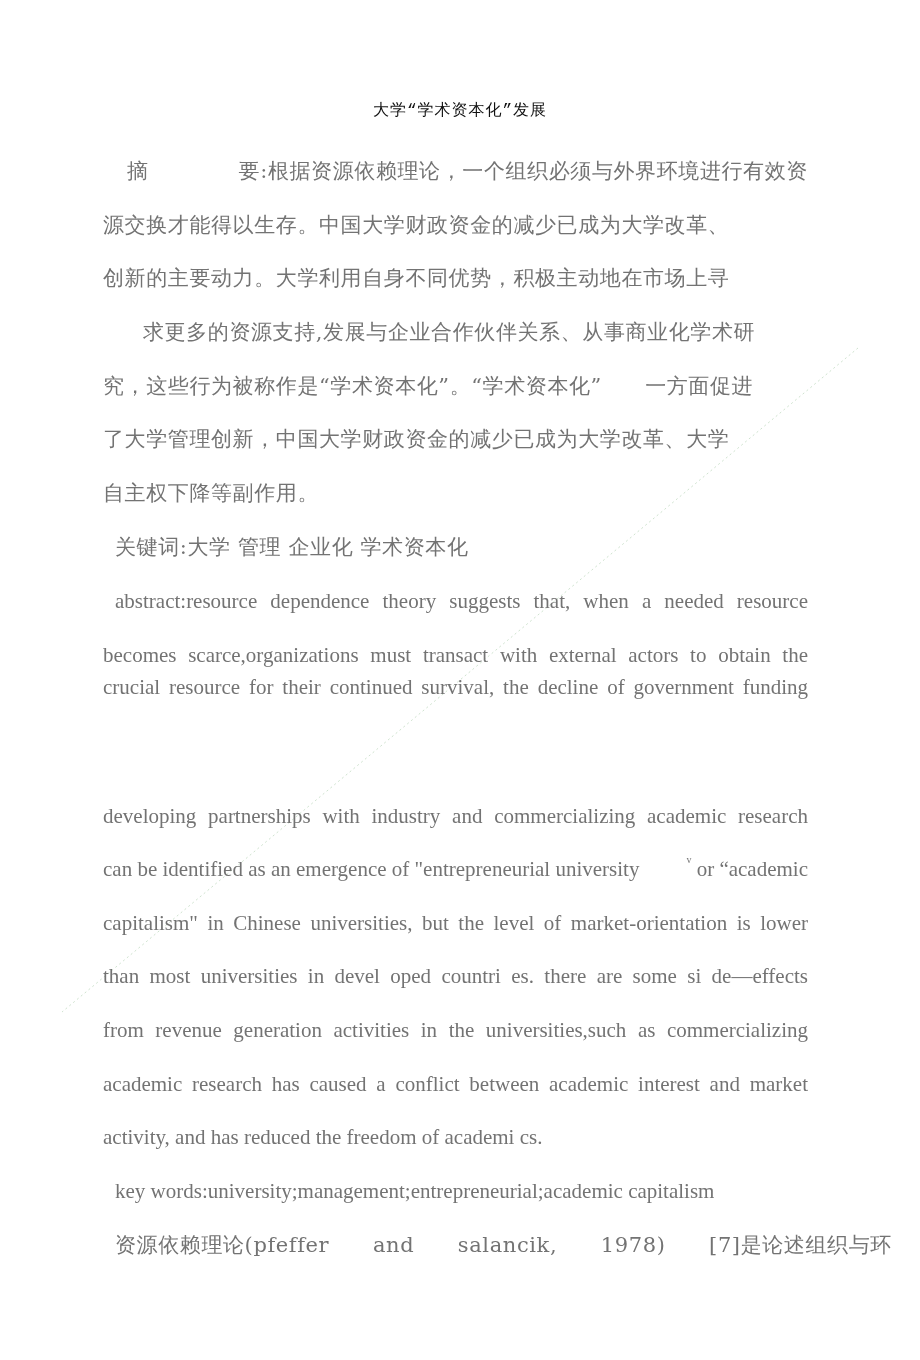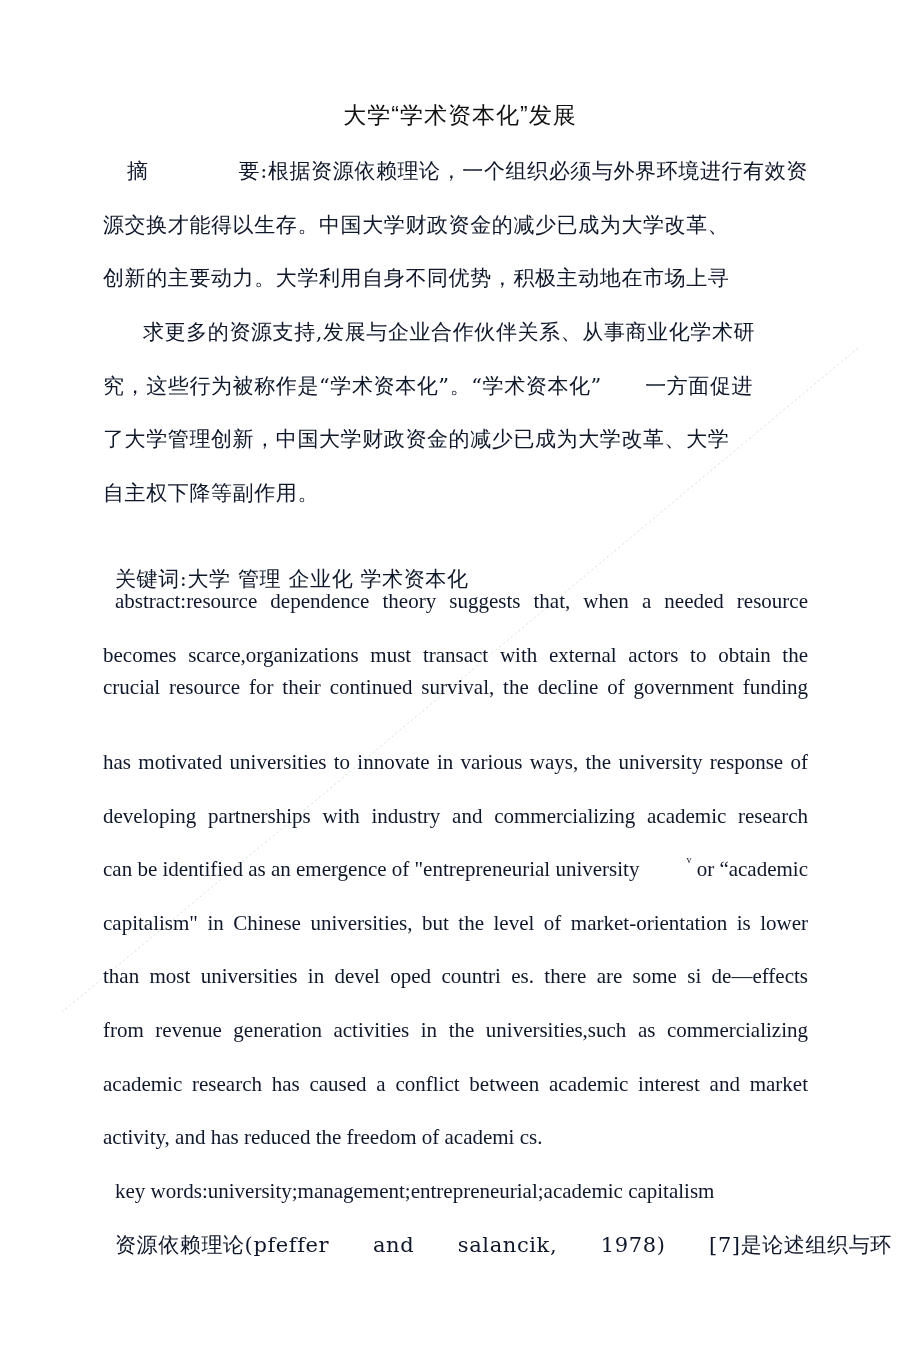--- a/index.html
+++ b/index.html
@@ -1,23 +1,23 @@
 <!DOCTYPE html>
 <html><head>
 <meta charset="utf-8">
 <style>
   html, body { margin: 0; padding: 0; background: #ffffff; }
   body { width: 920px; height: 1360px; position: relative; overflow: hidden; }
   .page { position: absolute; left: 0; top: 0; width: 920px; height: 1360px; background: #fff; }
   .watermark { position: absolute; left: 0; top: 0; width: 920px; height: 1360px; pointer-events: none; }
-  .line { position: absolute; left: 103px; width: 705px; white-space: nowrap; color: #0f172a; }
+  .line { position: absolute; left: 103px; width: 705px; white-space: nowrap; color: #737373; }
   .zh { font-family: "DejaVu Serif", "Liberation Serif", serif; font-size: 21px; letter-spacing: 0.6px; height: 30px; line-height: 30px; }
   .en { font-family: "Liberation Serif", serif; font-size: 21px; height: 30px; line-height: 30px; }
   .justify { text-align: justify; text-align-last: justify; }
-  .title { position: absolute; left: 0; width: 920px; top: 100px; text-align: center; font-family: Liberation Sans, sans-serif; font-size: 23px; color: #111; letter-spacing: 1px; }
+  .title { position: absolute; left: 0; width: 920px; top: 100px; text-align: center; font-family: Liberation Mono, monospace; font-size: 16px; color: #111; letter-spacing: 1px; }
   .indent { padding-left: 12px; width: 693px; }
   sup { font-size: 10px; vertical-align: top; line-height: 12px; }
   .gap-label { display: inline-block; width: 90px; }
 </style>
 </head>
 <body>
 
 <div class="page">
 
   <svg class="watermark" viewBox="0 0 920 1360">
@@ -29,26 +29,25 @@
   <div class="line zh" style="top:156px; left:127px; width:681px;">
     <span>摘</span><span class="gap-label"></span><span>要</span><span>:根据资源依赖理论，一个组织必须与外界环境进行有效资</span>
   </div>
   <div class="line zh" style="top:210px;">源交换才能得以生存。中国大学财政资金的减少已成为大学改革、</div>
   <div class="line zh" style="top:263px;">创新的主要动力。大学利用自身不同优势，积极主动地在市场上寻</div>
   <div class="line zh" style="top:317px;margin-left:40px;">求更多的资源支持,发展与企业合作伙伴关系、从事商业化学术研</div>
   <div class="line zh" style="top:371px;">究，这些行为被称作是“学术资本化”。“学术资本化”　　一方面促进</div>
   <div class="line zh" style="top:424px;">了大学管理创新，中国大学财政资金的减少已成为大学改革、大学</div>
   <div class="line zh" style="top:478px;">自主权下降等副作用。</div>
 
-  <div class="line zh indent" style="top:532px;margin-top:32px;">关键词:大学  管理  企业化  学术资本化</div>
+  <div class="line zh indent" style="top:532px;">关键词:大学  管理  企业化  学术资本化</div>
 
   <div class="line en justify" style="top:640px;">becomes scarce,organizations must transact with external actors to obtain the</div>
   <div class="line en justify indent" style="top:586px;">abstract:resource dependence theory suggests that, when a needed resource</div>
   <div class="line en justify" style="top:672px;">crucial resource for their continued survival, the decline of government funding</div>
-  <div class="line en justify" style="top:747px;">has motivated universities to innovate in various ways, the university response of</div>
   <div class="line en justify" style="top:801px;">developing partnerships with industry and commercializing academic research</div>
   <div class="line en" style="top:854px; display:flex; justify-content:flex-end;">
     <span style="display:flex; justify-content:space-between; flex:1; padding-right:8px;">
         <span style="white-space:pre;">can be identified as an emergence of "entrepreneurial university</span>
       </span>
       <span><sup>v</sup><span style="white-space:pre;"> or “academic</span></span>
   </div>
   <div class="line en justify" style="top:908px;">capitalism" in Chinese universities, but the level of market-orientation is lower</div>
   <div class="line en justify" style="top:961px;">than most universities in devel oped countri es. there are some si de—effects</div>
   <div class="line en justify" style="top:1015px;">from revenue generation activities in the universities,such as commercializing</div>

